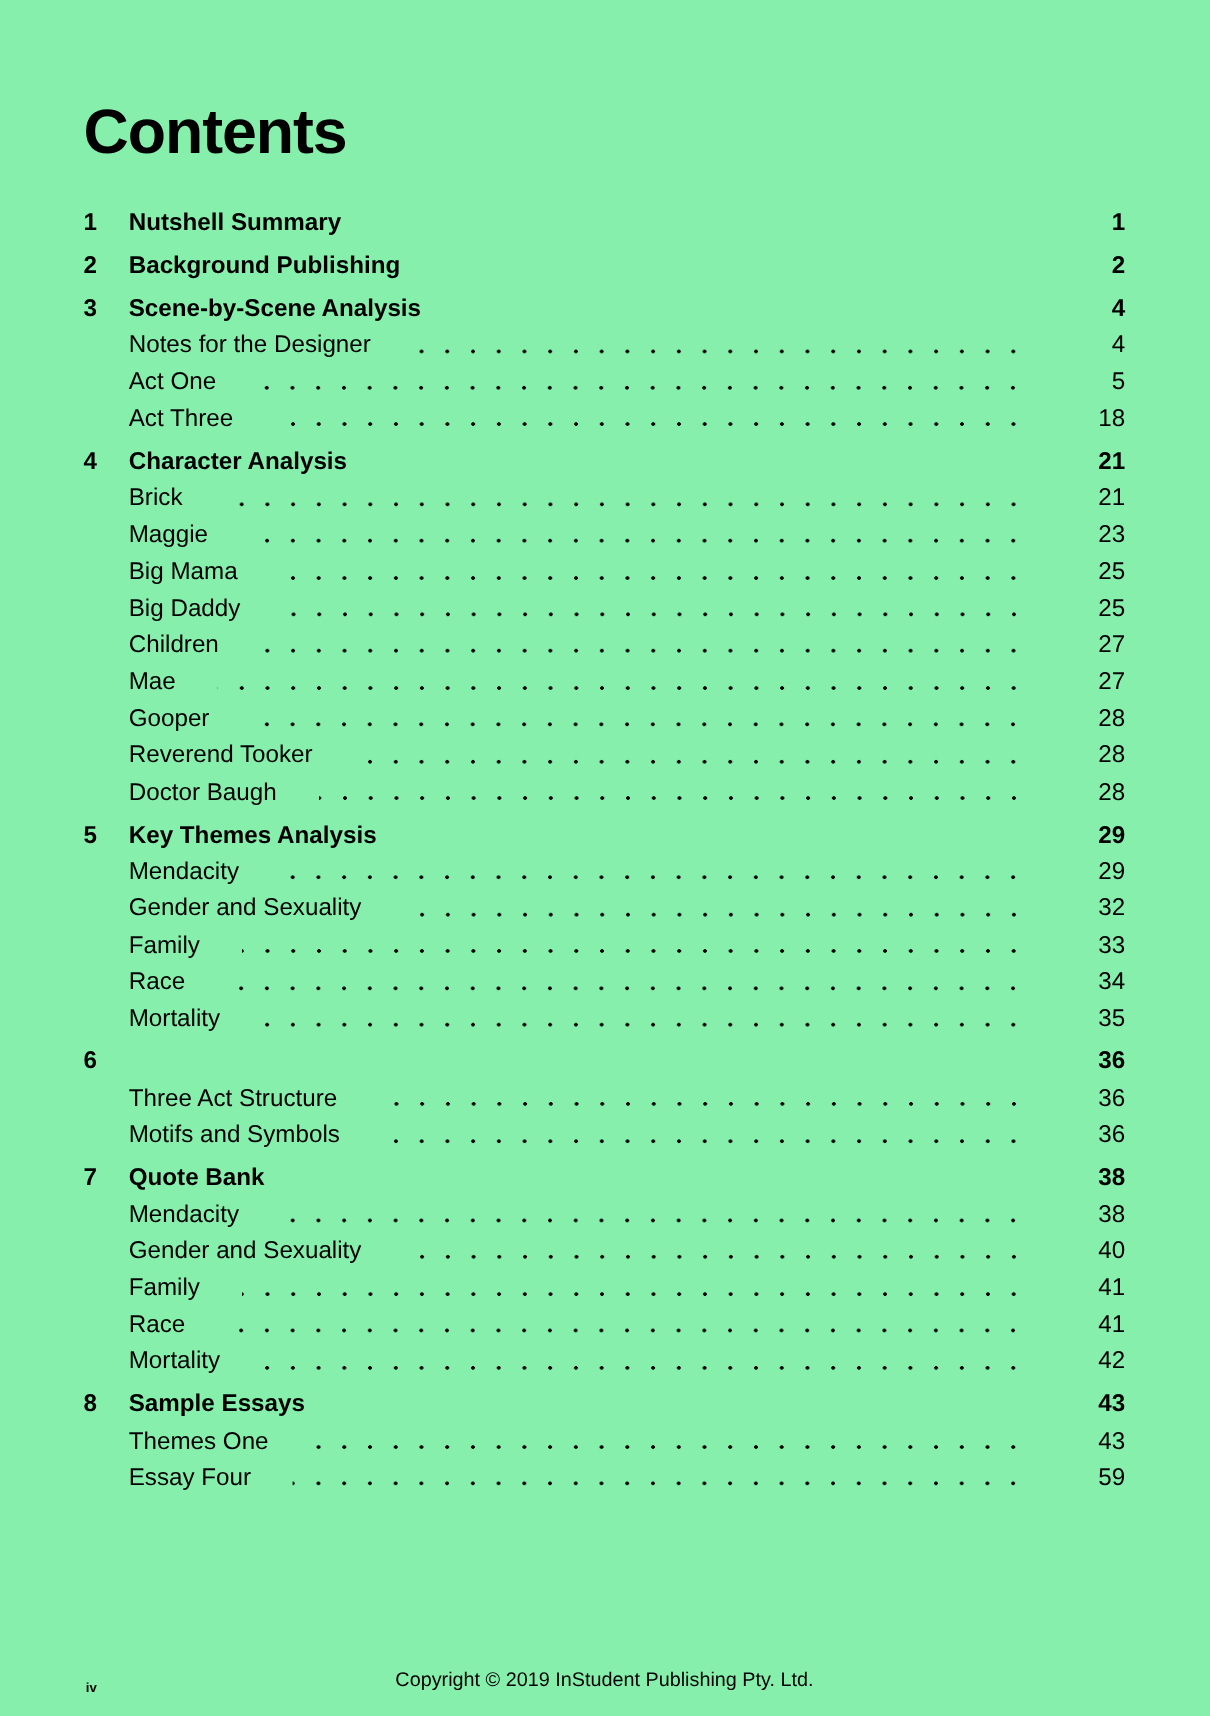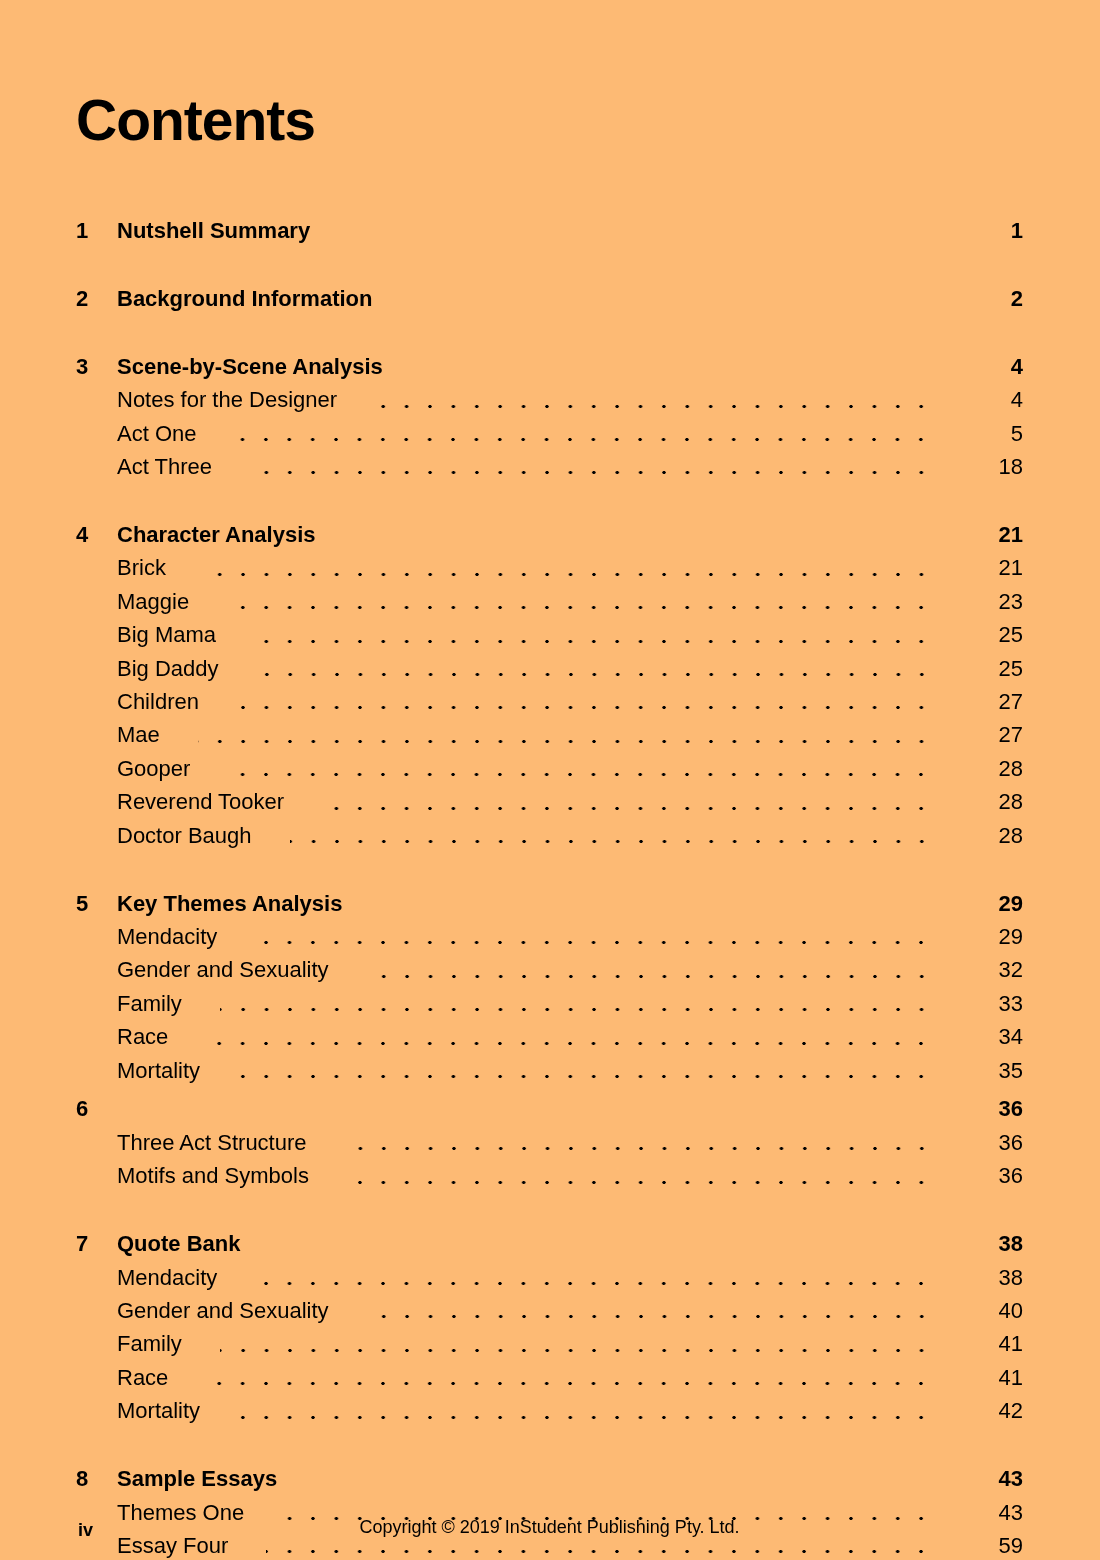--- a/index.html
+++ b/index.html
@@ -1,20 +1,20 @@
 <!DOCTYPE html>
 <html><head>
 <meta charset="utf-8">
 <style>
   html, body { margin: 0; padding: 0; background: #ffffff; }
   .page {
     position: relative;
     width: 1100px;
     height: 1560px;
-    background: #fdba74;
+    background: #86efac;
     color: #000000;
     font-family: "Liberation Sans", sans-serif;
     box-sizing: border-box;
     padding: 92px 77px 12px 76px;
     overflow: hidden;
   }
   .doc-title {
     margin: 0 0 36px 0;
     font-size: 57px;
     line-height: 1;
@@ -24,21 +24,21 @@
   .toc { font-size: 22px; }
   .section + .section { margin-top: 5.5px; }
   .row {
     display: flex;
     align-items: baseline;
     line-height: 33.4px;
     white-space: nowrap;
   }
   .section-row { font-weight: bold; }
   .num { flex: none; width: 41px; }
-  .stitle { flex: none; margin-top: 29px; }
+  .stitle { flex: none; }
   .subtitle { flex: none; }
   .sub-row { padding-left: 41px; gap: 28px; }
   .leader { flex: 1 1 auto; align-self: stretch; margin: 0 16px 0 10px; }
   .leader.dotted {
     background-image: radial-gradient(circle, #000 1.4px, rgba(0,0,0,0) 1.9px);
     background-size: 23.4px 5px;
     background-repeat: repeat-x;
     background-position: right 0 bottom 8px;
   }
   .pg { flex: none; width: 46px; text-align: right; }
@@ -48,21 +48,21 @@
     right: 77px;
     bottom: 22px;
     text-align: center;
     font-size: 18px;
   }
   .folio {
     position: absolute;
     left: 2px;
     bottom: -3px;
     font-weight: bold;
-    font-size: 18px;
+    font-size: 12px;
   }
 </style>
 </head>
 <body>
 
 <div class="page">
   <h1 class="doc-title">Contents</h1>
 
   <div class="toc" id="toc">
   <div class="section">
@@ -71,21 +71,21 @@
       <span class="stitle">Nutshell Summary</span>
       <span class="leader"></span>
       <span class="pg">1</span>
     </div>
     <div class="subs"></div>
   </div>
 
   <div class="section">
     <div class="row section-row">
       <span class="num">2</span>
-      <span class="stitle">Background Information</span>
+      <span class="stitle">Background Publishing</span>
       <span class="leader"></span>
       <span class="pg">2</span>
     </div>
     <div class="subs"></div>
   </div>
 
   <div class="section">
     <div class="row section-row">
       <span class="num">3</span>
       <span class="stitle">Scene-by-Scene Analysis</span>

